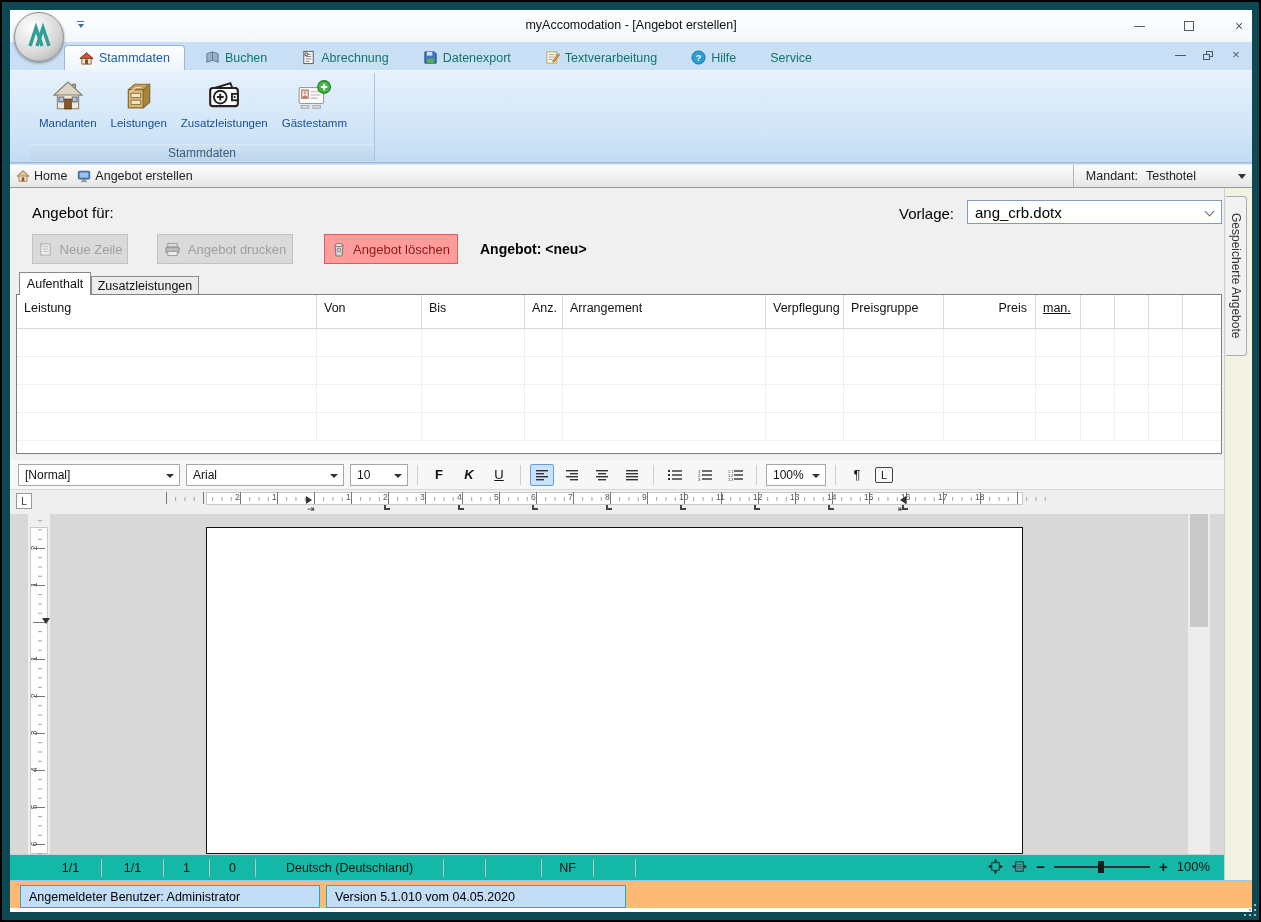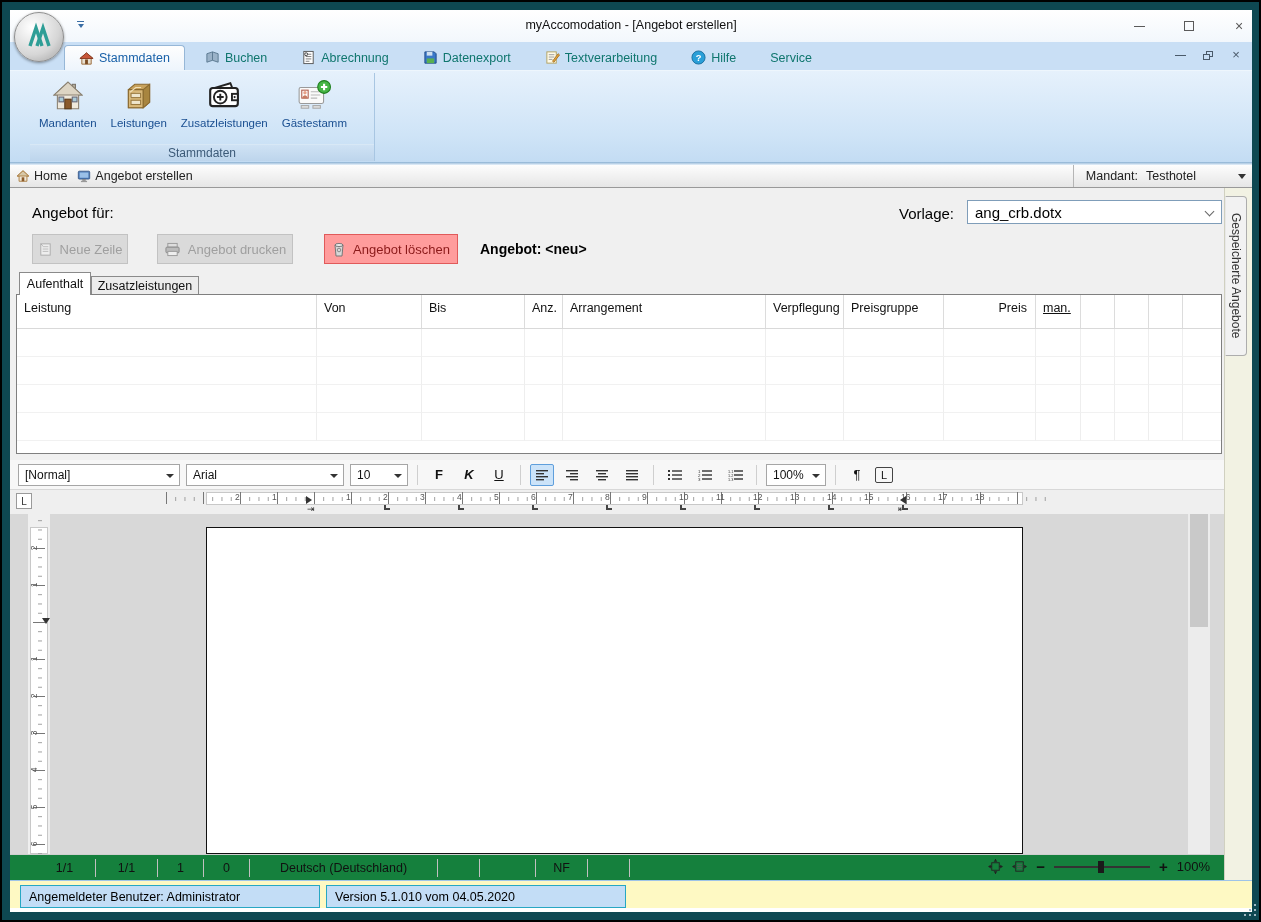--- a/index.html
+++ b/index.html
@@ -113,37 +113,37 @@
   #v-ticks { position:absolute; left:5px; top:0; width:12px; height:340px;
     background-image:linear-gradient(180deg,#777 1px,transparent 1px),linear-gradient(180deg,#999 1px,transparent 1px);
     background-size:12px 37px, 4px 9.25px; background-position:0 34px, 5px 6.25px; background-repeat:repeat-y; }
   .vnum { position:absolute; left:4px; font-size:8.5px; color:#555; transform:rotate(-90deg); }
   #v-zero { position:absolute; left:14px; top:104px; width:0; height:0; border-left:4px solid transparent; border-right:4px solid transparent; border-top:6px solid #333; }
   #page { position:absolute; left:196px; top:13px; width:817px; height:327px; background:#fff; border:1px solid #111; }
   #v-scroll { position:absolute; left:1178px; top:0; width:22px; height:340px; background:#ececec; }
   #v-thumb { position:absolute; left:2px; top:0; width:18px; height:113px; background:#c9c9c9; }
 
   
-  #ed-status { position:absolute; left:0; top:394px; width:100%; height:26px; background:#15803d; border-top:1px solid #cfcfcf; display:flex; align-items:center; font-size:12.5px; color:#111; padding-left:24px; }
+  #ed-status { position:absolute; left:0; top:394px; width:100%; height:26px; background:#14b8a6; border-top:1px solid #cfcfcf; display:flex; align-items:center; font-size:12.5px; color:#111; padding-left:30px; }
   .seg { text-align:center; border-right:1px solid #c0c0c0; height:18px; line-height:18px; }
   .s0{width:62px;} .s1{width:62px;} .s2{width:46px;} .s3{width:46px;} .s4{width:188px;} .s5{width:42px;} .s6{width:56px;} .s7{width:52px;text-align:center;} .s8{width:42px;}
   #zoomctl { position:absolute; right:14px; top:3px; display:flex; align-items:center; gap:9px; }
   .zico { width:15px; height:15px; }
   #zoom-minus,#zoom-plus { font-size:15px; font-weight:bold; color:#111; }
   #zoom-track { position:relative; width:96px; height:2px; background:#333; }
   #zoom-thumb { position:absolute; left:44px; top:-5px; width:6px; height:12px; background:#1a1a1a; }
   #zoom-pct { font-size:13px; color:#111; }
 
   
   #right-strip { position:absolute; left:1214px; top:0; width:28px; height:692px; background:#f2f2e3; border-left:1px solid #d0d0c0; }
   #saved-tab { position:absolute; left:0px; top:8px; width:22px; height:160px; background:#f2f2f2; border:1px solid #adadad; border-left:1px solid #e8e8e8; border-radius:0 4px 4px 0; display:flex; align-items:center; justify-content:center; }
   #saved-tab span { writing-mode:vertical-rl; font-size:12px; color:#333; white-space:nowrap; }
 
   
-  #appbar { position:absolute; left:0; top:870px; width:100%; height:28px; background:#fef9c3; border-top:1px solid #9fc4e8; }
+  #appbar { position:absolute; left:0; top:870px; width:100%; height:28px; background:#fdba74; border-top:1px solid #9fc4e8; }
   .sb-panel { position:absolute; top:4px; height:23px; border:1px solid #27a7c3; background:#c3ddf6; font-size:12.5px; color:#000; display:flex; align-items:center; padding-left:8px; }
   #sb-user { left:10px; width:300px; }
   #sb-version { left:316px; width:300px; }
   #grip { position:absolute; right:3px; bottom:4px; width:14px; height:14px; }
   #grip i { position:absolute; width:2px; height:2px; background:#9fb8c2; }
 
   svg { display:block; }
 </style>
 </head>
 <body>

